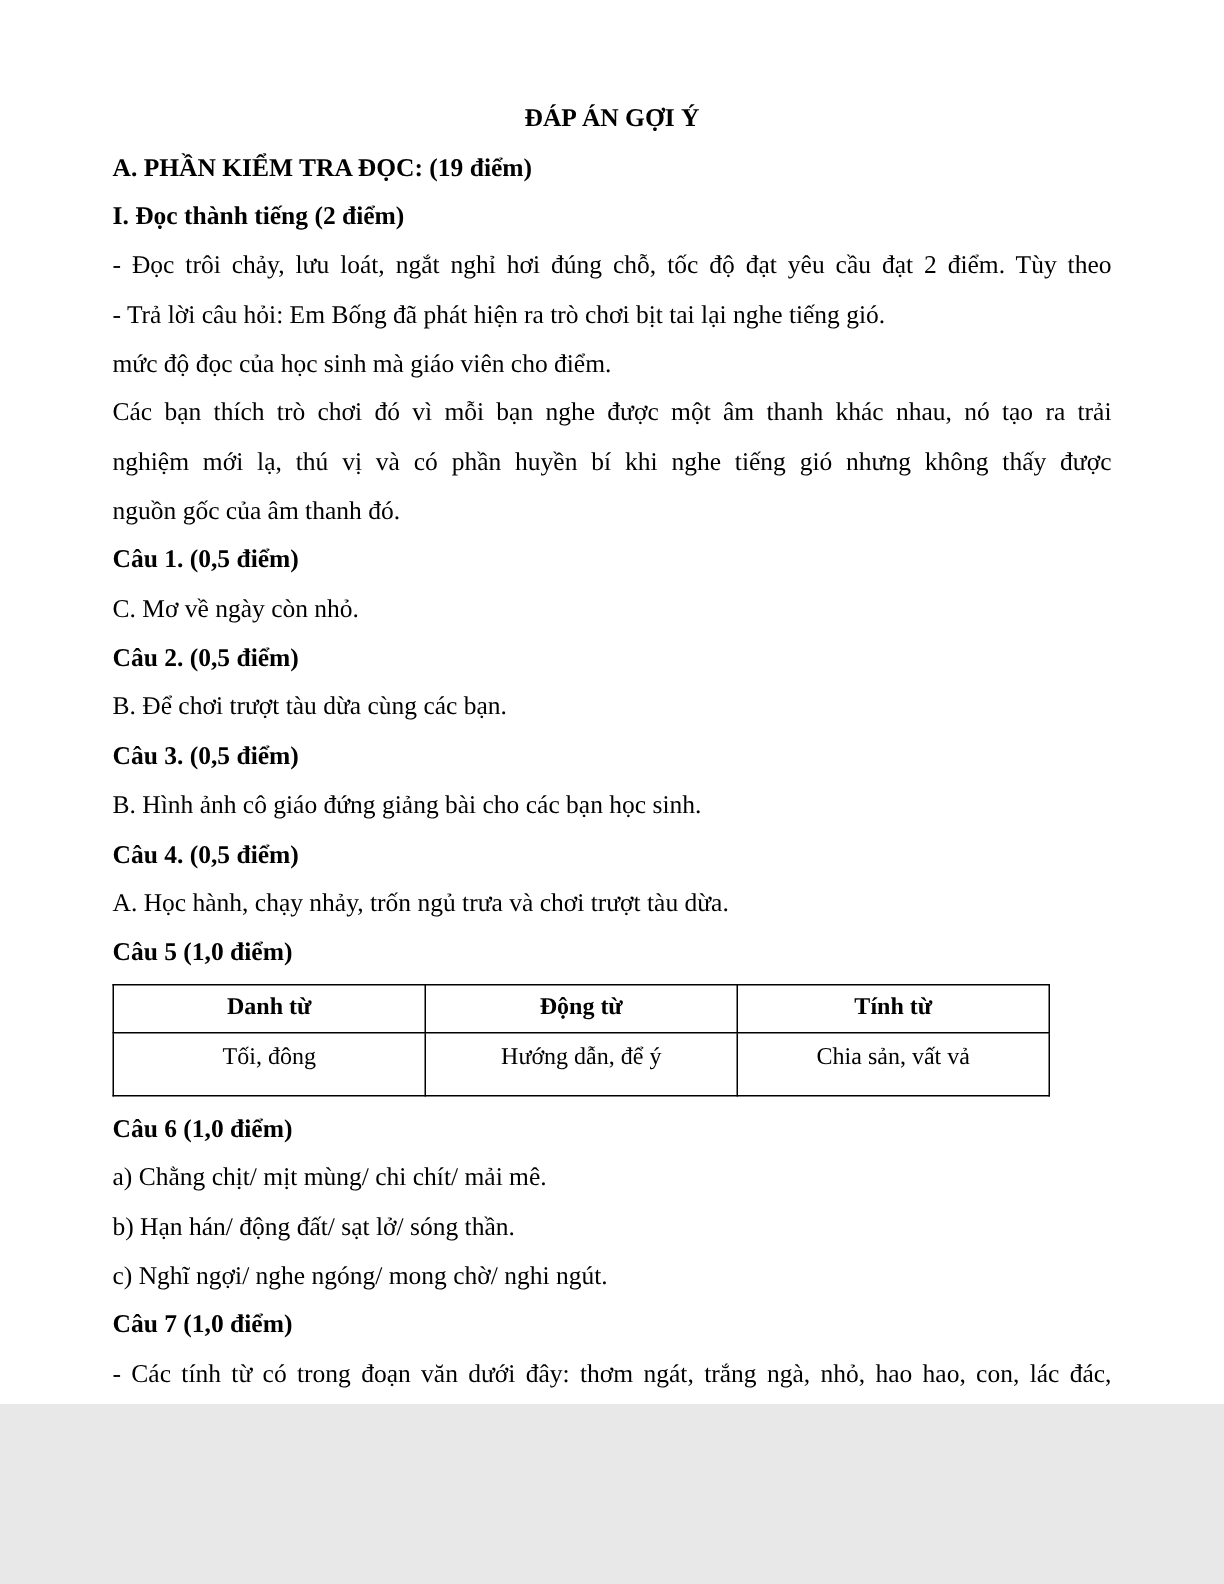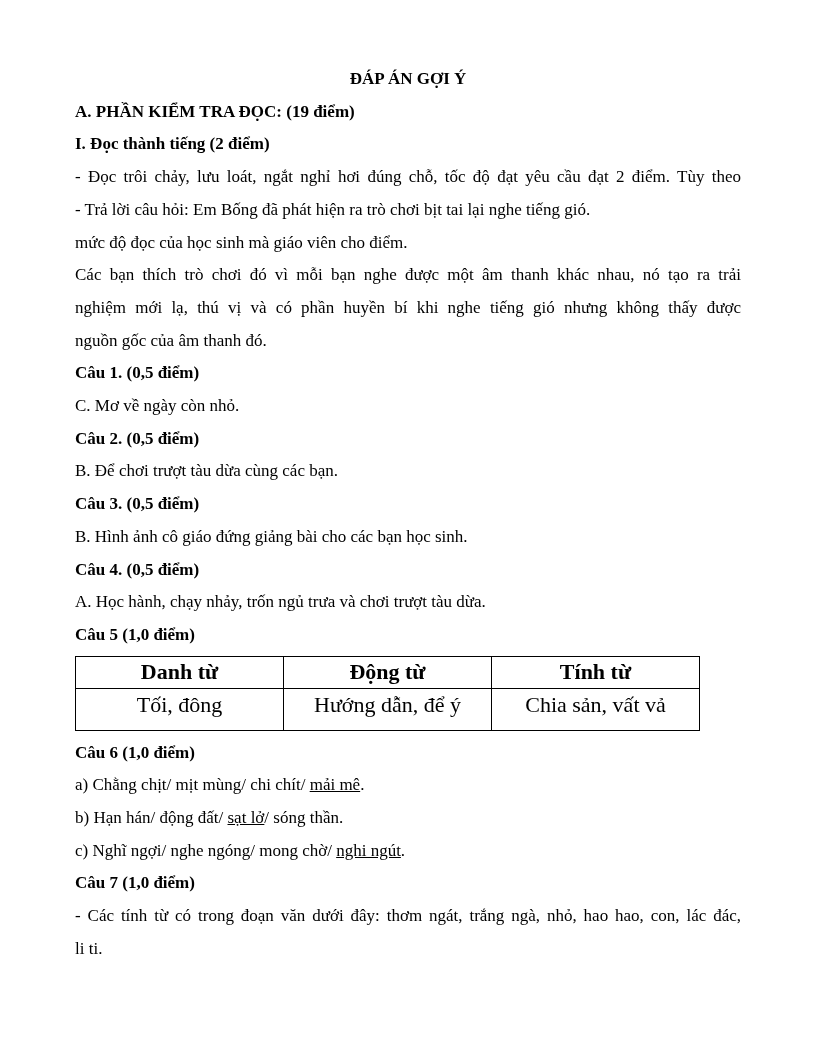--- a/index.html
+++ b/index.html
@@ -1,31 +1,31 @@
 <!DOCTYPE html>
 <html lang="vi"><head>
 <meta charset="utf-8">
 <style>
   html,body{margin:0;padding:0;background:#e8e8e8;}
   .page{
-    width:816px;height:1056px;box-sizing:border-box;
+    width:816px;height:936px;box-sizing:border-box;
     padding:63px 75px 0 75px;margin:0 auto;
     background:#ffffff;color:#000000;
     font-family:"Liberation Serif","DejaVu Serif",serif;
     font-size:17px;line-height:32.7px;
     overflow:hidden;
   }
   .line{white-space:normal;}
   .bold{font-weight:bold;}
   .center{text-align:center;}
   .jf{text-align:justify;text-align-last:justify;}
-  .u{text-decoration:underline;}
+  .u{}
   table.wordtable{
     border-collapse:collapse;width:625px;margin:4px 0 6px 0;
-    table-layout:fixed;text-align:center;font-size:22px;
+    table-layout:fixed;text-align:center;font-size:16px;
   }
   .wordtable th,.wordtable td{
     border:1px solid #000;padding:0;vertical-align:middle;
   }
   .wordtable th{height:31px;font-weight:bold;line-height:20px;}
   .wordtable td{height:36px;line-height:22px;vertical-align:top;padding-top:5px;}
 </style>
 </head>
 <body>
 

